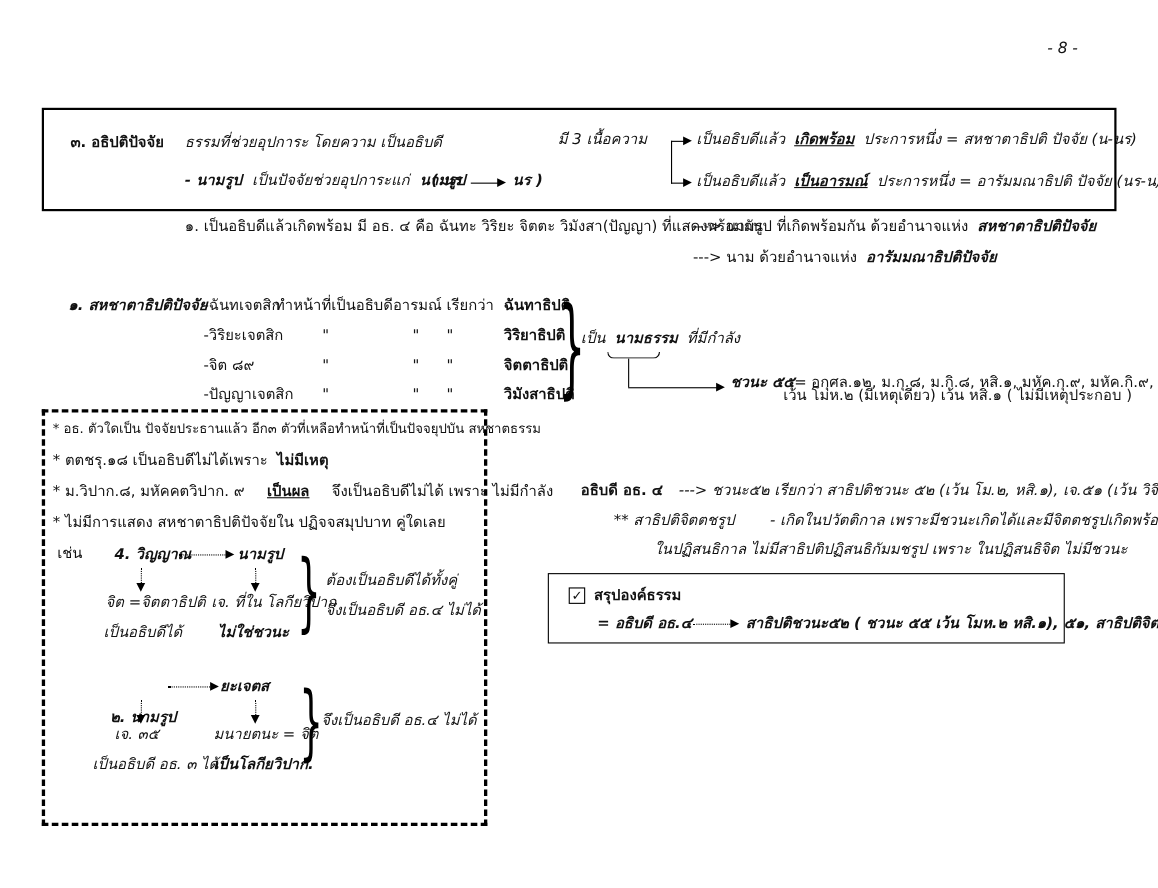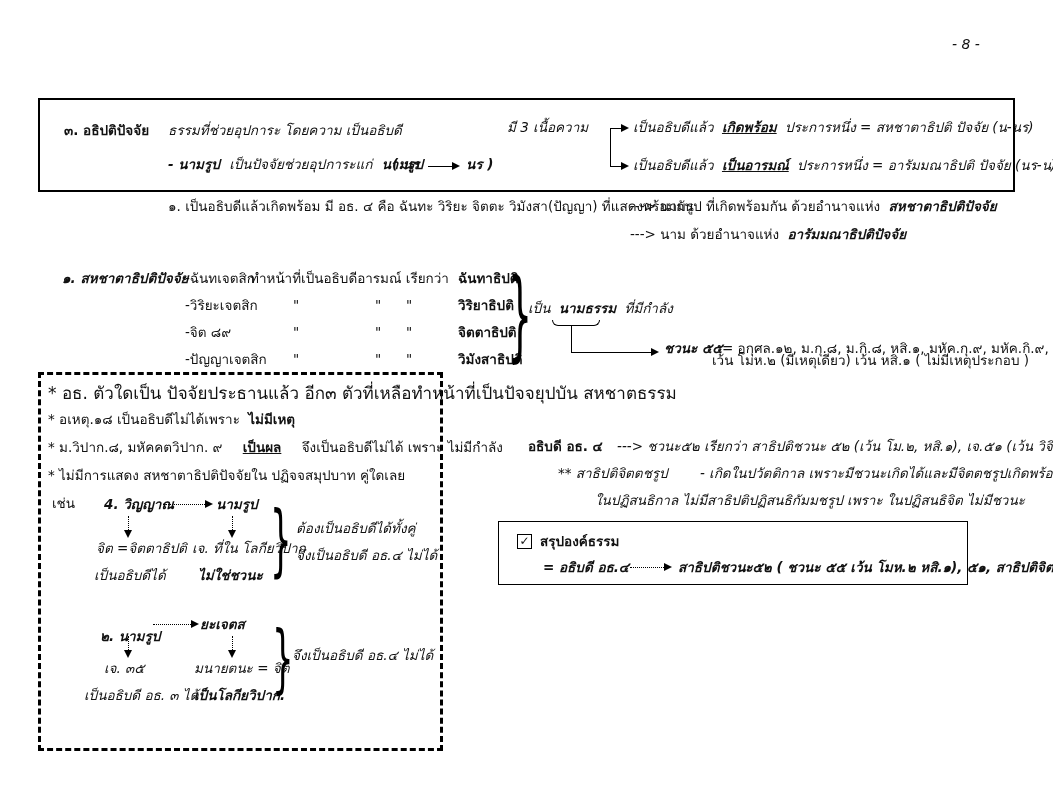--- a/index.html
+++ b/index.html
@@ -108,23 +108,23 @@
   <div class="vl" style="left:571px;top:326px;height:26px;"></div>
   <div class="hl" style="left:571px;top:352px;width:82px;"></div>
   <div class="tri-r" style="left:651px;top:348px;"></div>
 
   <div class="t b i" style="left:664px;top:340px;">ชวนะ ๕๕</div>
   <div class="t" style="left:722px;top:340px;">=  อกุศล.๑๒,  ม.กุ.๘,  ม.กิ.๘,  หสิ.๑,  มหัค.กุ.๙, มหัค.กิ.๙, โลกุต.๘</div>
   <div class="t" style="left:672px;top:352px;margin-left:40px;">เว้น โมห.๒ (มีเหตุเดียว)      เว้น หสิ.๑ ( ไม่มีเหตุประกอบ )</div>
 
   <div class="dashedbox" style="left:38px;top:372px;width:399px;height:373px;"></div>
 
-  <div class="t" style="left:48px;top:383px;font-size:17px;">* อธ. ตัวใดเป็น ปัจจัยประธานแล้ว อีก๓ ตัวที่เหลือทำหน้าที่เป็นปัจจยุปบัน สหชาตธรรม</div>
+  <div class="t" style="left:48px;top:383px;font-size:12px;">* อธ. ตัวใดเป็น ปัจจัยประธานแล้ว อีก๓ ตัวที่เหลือทำหน้าที่เป็นปัจจยุปบัน สหชาตธรรม</div>
   <div class="t" style="left:48px;top:411px;">
-    <span>* อเหตุ.๑๘ เป็นอธิบดีไม่ได้เพราะ</span>
+    <span>* ตตชรุ.๑๘ เป็นอธิบดีไม่ได้เพราะ</span>
     <span class="b" style="margin-left:4px;">ไม่มีเหตุ</span>
   </div>
   <div class="t" style="left:48px;top:439px;">
     <span>* ม.วิปาก.๘, มหัคคตวิปาก. ๙</span>
     <span class="b" style="margin:0 16px;text-decoration:underline;">เป็นผล</span>
     <span>จึงเป็นอธิบดีไม่ได้ เพราะ ไม่มีกำลัง</span>
   </div>
   <div class="t" style="left:48px;top:467px;">* ไม่มีการแสดง สหชาตาธิปติปัจจัยใน ปฏิจจสมุปบาท คู่ใดเลย</div>
   <div class="t" style="left:52px;top:495px;">เช่น</div>
 
@@ -137,21 +137,21 @@
   <div class="dot-v" style="left:232px;top:516px;height:14px;"></div>
   <div class="tri-d" style="left:228px;top:530px;"></div>
   <div class="t i" style="left:96px;top:540px;">จิต =จิตตาธิปติ</div>
   <div class="t i" style="left:192px;top:540px;">เจ. ที่ใน โลกียวิปาก</div>
   <div class="t i" style="left:94px;top:567px;">เป็นอธิบดีได้</div>
   <div class="t b i" style="left:198px;top:567px;">ไม่ใช่ชวนะ</div>
   <div class="brace" style="left:270px;top:500px;font-size:34px;transform:scaleY(2.3);transform-origin:top;">}</div>
   <div class="t i" style="left:296px;top:520px;">ต้องเป็นอธิบดีได้ทั้งคู่</div>
   <div class="t i" style="left:296px;top:547px;">จึงเป็นอธิบดี อธ.๔ ไม่ได้</div>
 
-  <div class="t b i" style="left:100px;top:628px;text-align:center;">๒. นามรูป</div>
+  <div class="t b i" style="left:100px;top:644px;text-align:center;">๒. นามรูป</div>
   <div class="dot-h" style="left:153px;top:624px;width:40px;"></div>
   <div class="tri-r" style="left:191px;top:620px;"></div>
   <div class="t b i" style="left:200px;top:616px;">ยะเจตส</div>
   <div class="dot-v" style="left:128px;top:636px;height:14px;"></div>
   <div class="tri-d" style="left:124px;top:650px;"></div>
   <div class="dot-v" style="left:232px;top:636px;height:14px;"></div>
   <div class="tri-d" style="left:228px;top:650px;"></div>
   <div class="t i" style="left:104px;top:660px;">เจ. ๓๕</div>
   <div class="t i" style="left:194px;top:660px;">มนายตนะ = จิต</div>
   <div class="t i" style="left:84px;top:687px;">เป็นอธิบดี อธ. ๓ ได้</div>

